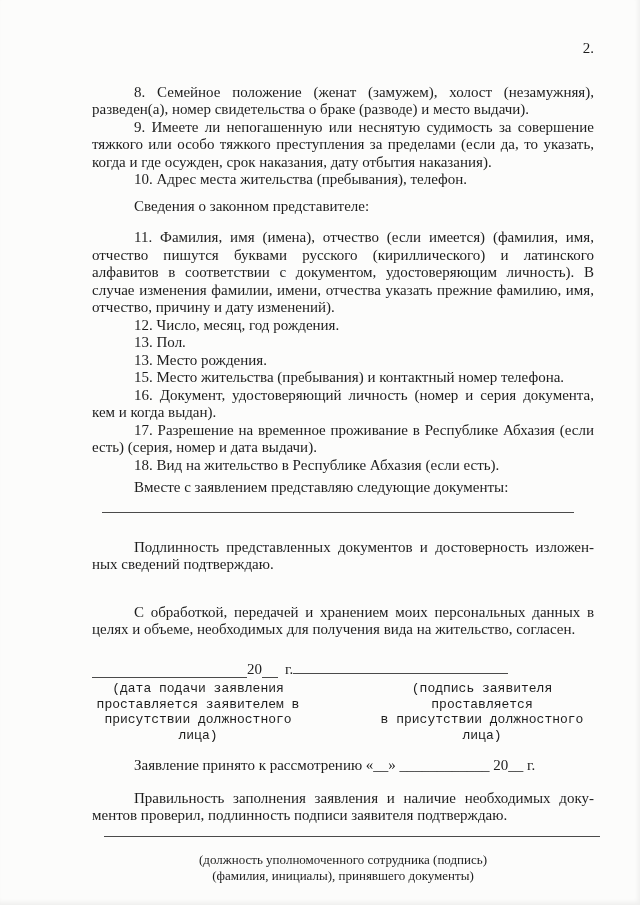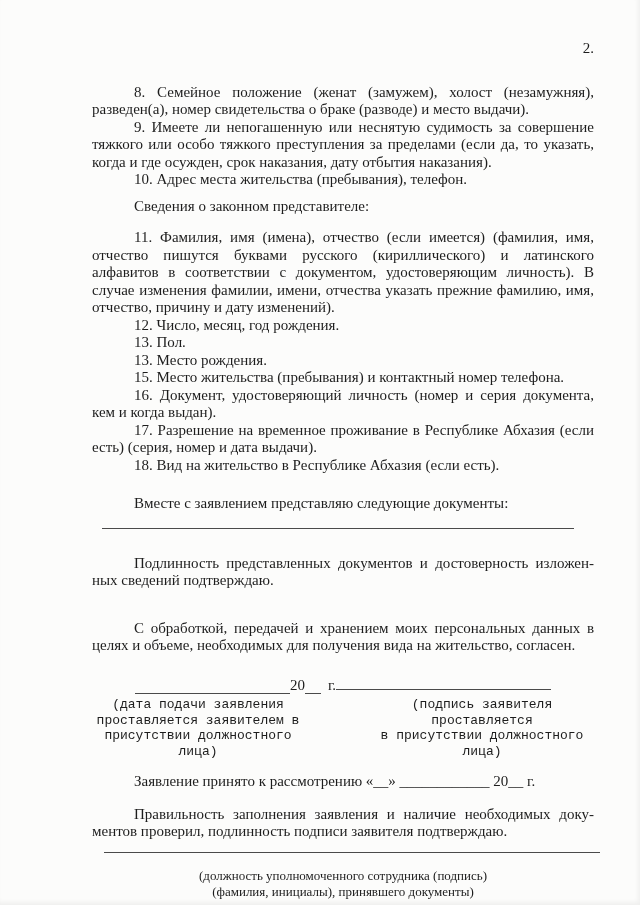--- a/index.html
+++ b/index.html
@@ -11,31 +11,31 @@
     padding:40px 46px 0 92px;
     font-family:"Liberation Serif","DejaVu Serif",serif;
     font-size:15px; line-height:17.5px;
     color:#1d1d1d;
     overflow:hidden;
     box-shadow: inset -2px -3px 4px rgba(0,0,0,0.05);
   }
   .page-number { text-align:right; margin:0 0 26px 0; }
   .para { margin:0; text-align:justify; text-indent:42px; }
   .heading { margin:9px 0 14px 0; text-align:left; text-indent:42px; }
-  .docs-intro { margin-top:21px; }
+  .docs-intro { margin-top:5px; }
   .fill-line {
     height:1px; border-bottom:1.6px solid #4a4a4a;
     margin:14px 20px 0 10px;
   }
   .authenticity { margin-top:26px; }
   .consent { margin-top:30px; }
 
   .sig-row {
     margin-top:21px;
-    display:flex; justify-content:center; align-items:flex-end;
+    display:flex; justify-content:flex-start; align-items:flex-end;
   }
   .sig-left { display:flex; align-items:flex-end; }
   .uline { display:inline-block; border-bottom:1.6px solid #4a4a4a; height:13px; }
   .w155 { width:155px; }
   .w16  { width:16px; }
   .w215 { width:215px; }
   .year-suffix { margin-left:7px; }
 
   .sig-captions {
     display:flex; justify-content:space-between;

